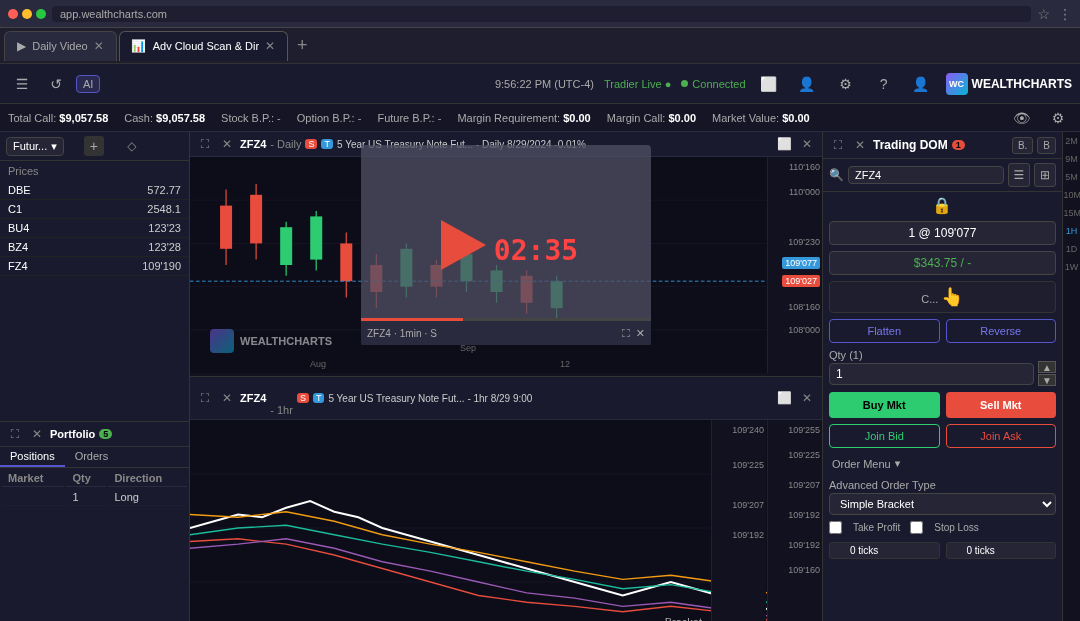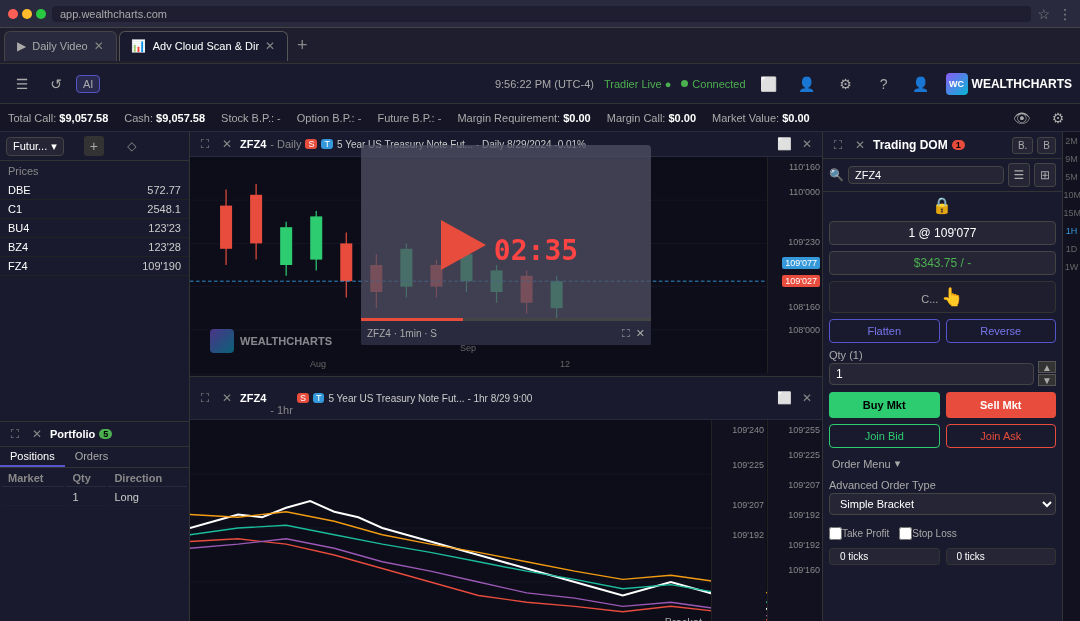--- a/index.html
+++ b/index.html
@@ -585,27 +585,27 @@
       color: #fff;
       font-size: 11px;
     }
     .tp-sl-row {
       display: flex;
       gap: 10px;
       align-items: center;
       font-size: 10px;
       color: #aaa;
     }
-    .checkbox-label { display: flex; align-items: center; gap: 0; cursor: pointer; margin-top: 6px; }
+    .checkbox-label { display: flex; align-items: center; gap: 11px; cursor: pointer; }
     .ticks-input {
       width: 100%;
       background: #252535;
       border: 1px solid #333;
       border-radius: 3px;
-      padding: 2px 10px;
+      padding: 2px 20px;
       color: #fff;
       font-size: 10px;
       margin-top: 2px;
     }
 
     
     .far-right {
       width: 18px;
       background: #111120;
       border-left: 1px solid #333;

